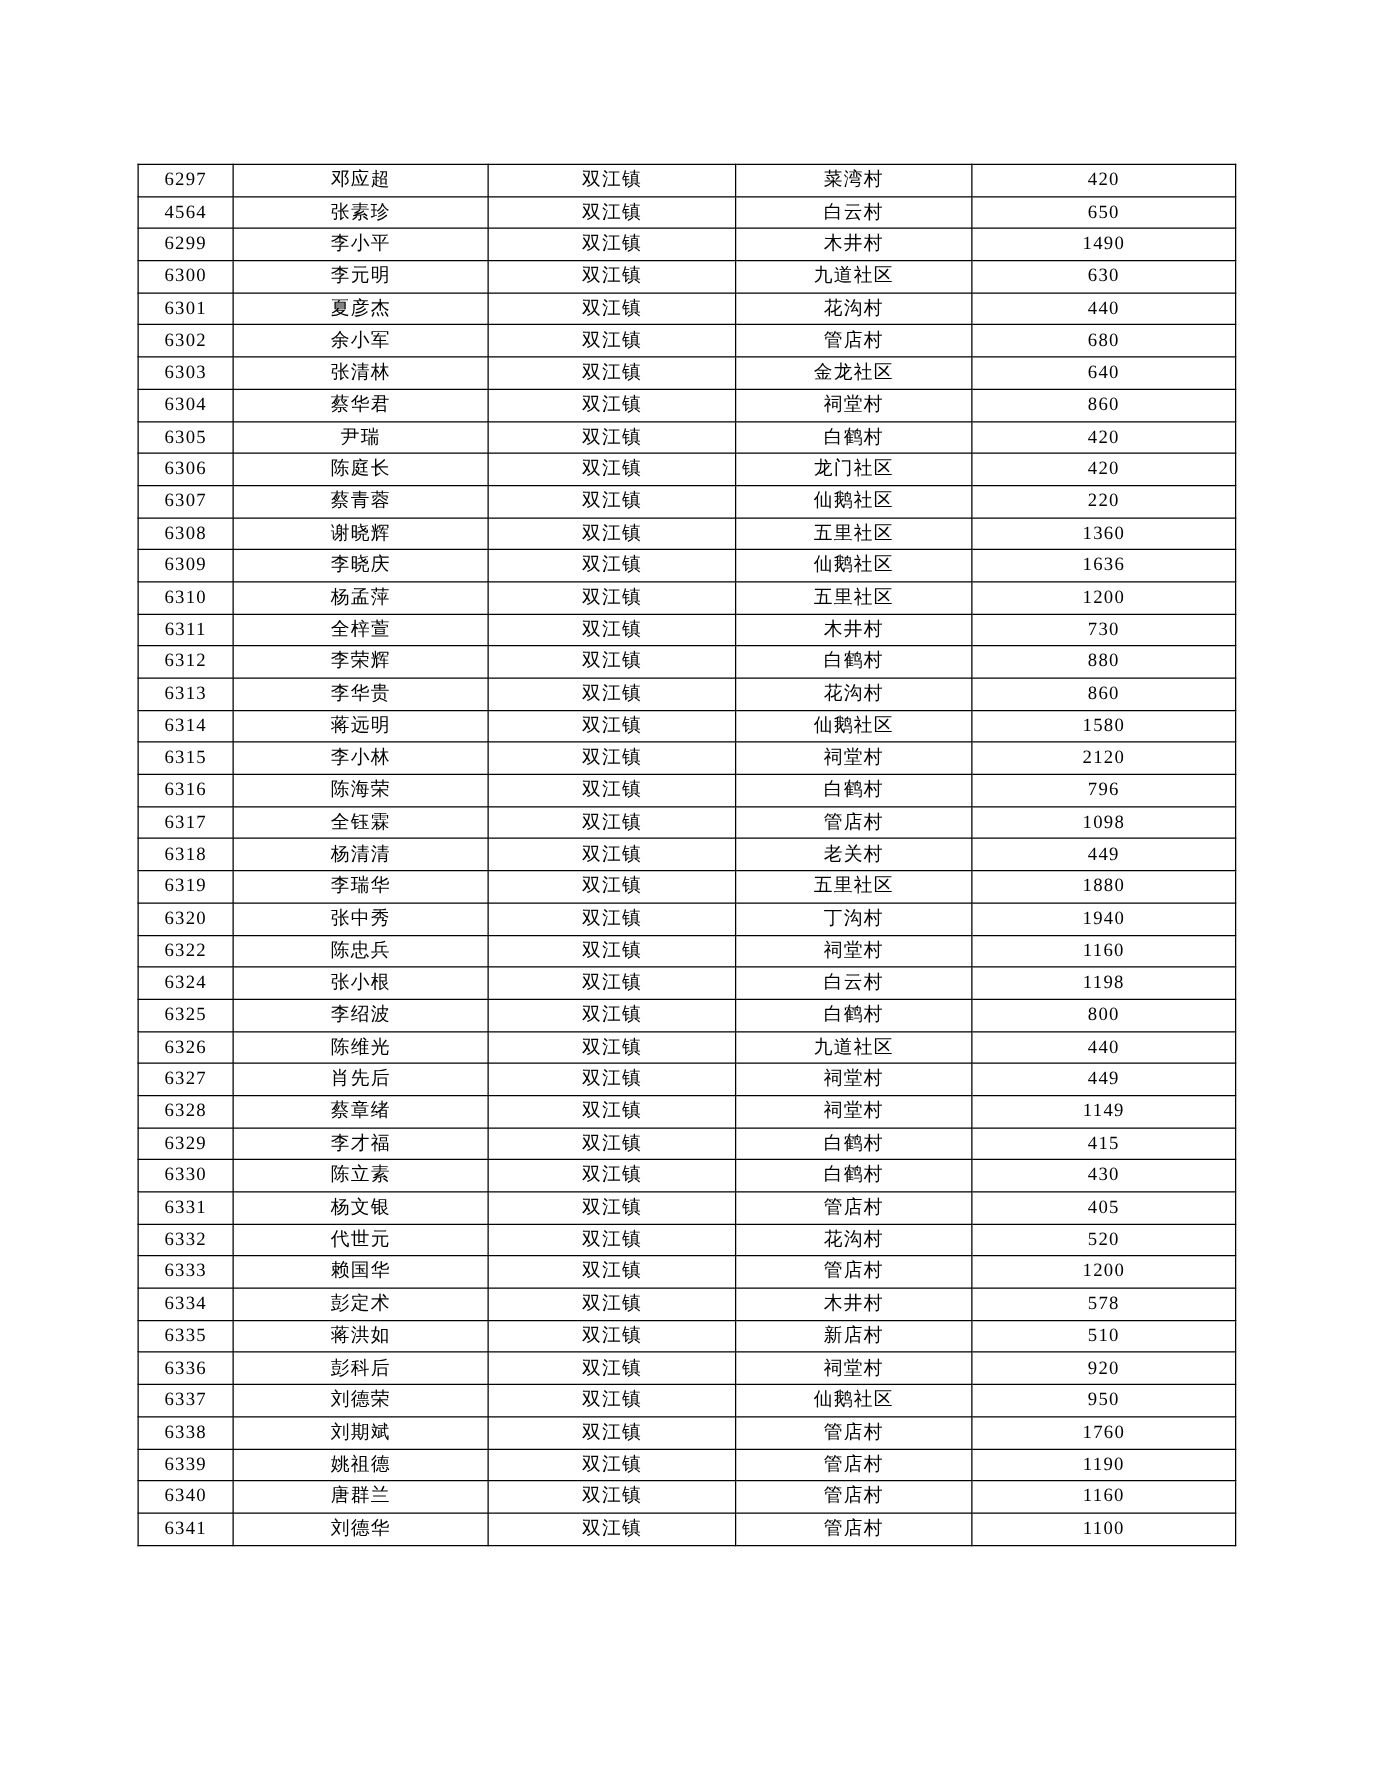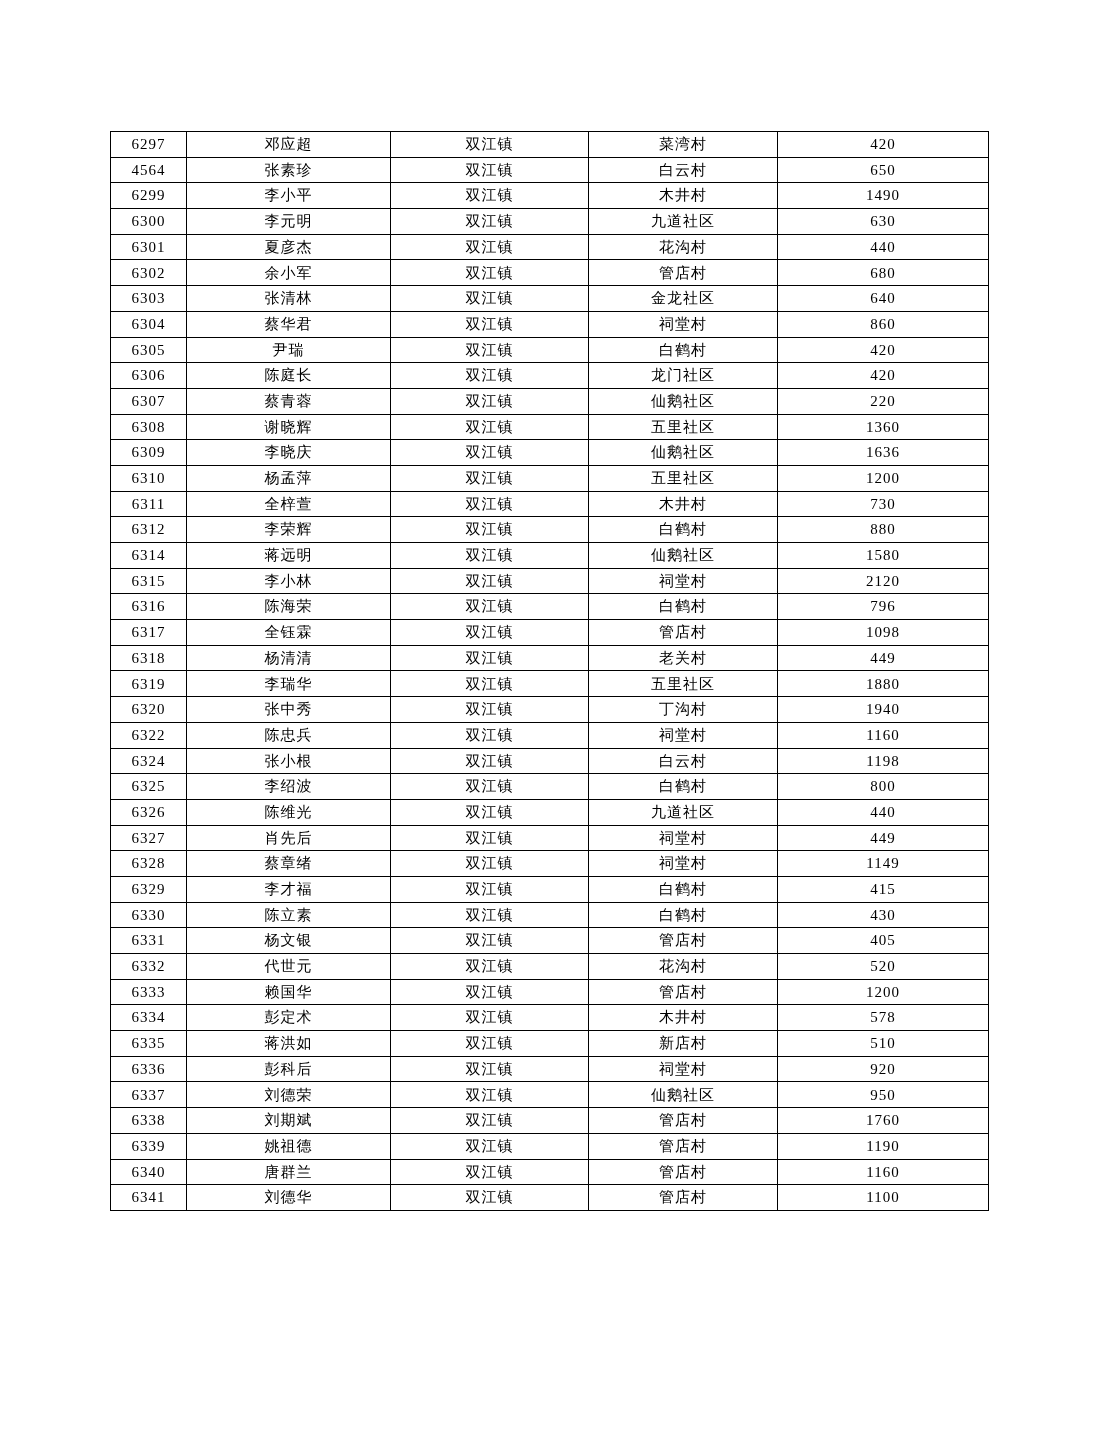--- a/index.html
+++ b/index.html
@@ -167,20 +167,27 @@
           <td>730</td>
         </tr>
         <tr>
           <td>6312</td>
           <td>李荣辉</td>
           <td>双江镇</td>
           <td>白鹤村</td>
           <td>880</td>
         </tr>
         <tr>
+          <td>6313</td>
+          <td>李华贵</td>
+          <td>双江镇</td>
+          <td>花沟村</td>
+          <td>860</td>
+        </tr>
+        <tr>
           <td>6314</td>
           <td>蒋远明</td>
           <td>双江镇</td>
           <td>仙鹅社区</td>
           <td>1580</td>
         </tr>
         <tr>
           <td>6315</td>
           <td>李小林</td>
           <td>双江镇</td>

